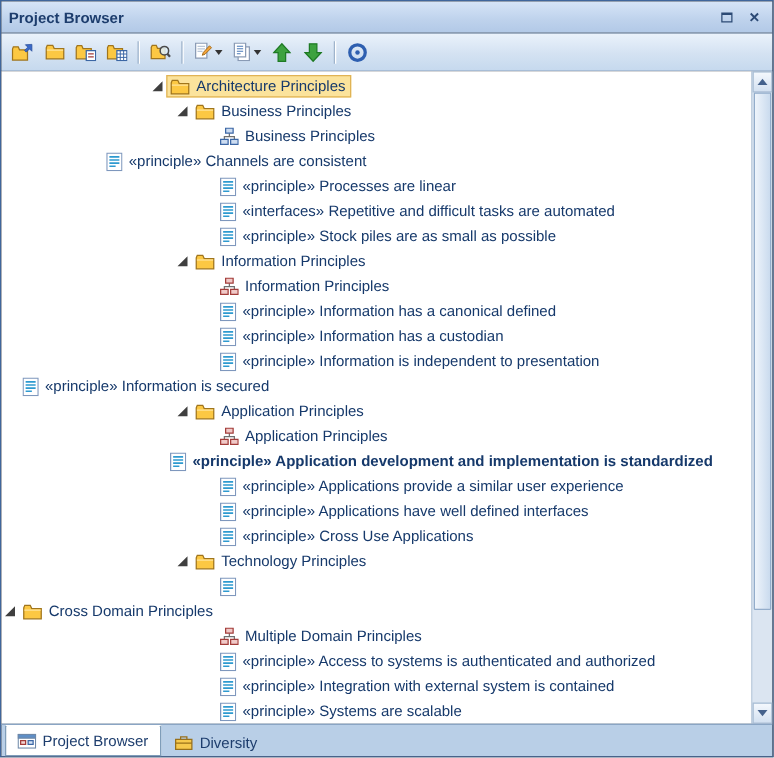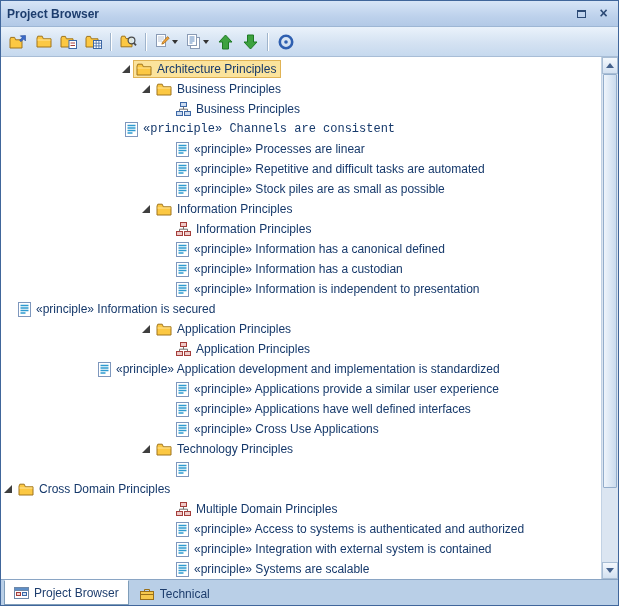--- a/index.html
+++ b/index.html
@@ -194,21 +194,21 @@
               <svg width="15" height="14" viewBox="0 0 15 14">
                 <path d="M7.5 4.5v2.7M3.5 9.5V7.2h8v2.3" stroke="#707070" fill="none"></path>
                 <rect x="4.5" y="0.5" width="6" height="4" fill="#ccdcf1" stroke="#3c67a5"></rect>
                 <rect x="0.5" y="9.5" width="6" height="4" fill="#ccdcf1" stroke="#3c67a5"></rect>
                 <rect x="8.5" y="9.5" width="6" height="4" fill="#ccdcf1" stroke="#3c67a5"></rect>
               </svg>
             </span>
             <span class="lbl">Business Principles</span>
           </span>
         </div>
-        <div class="trow" style="padding-left: 107px; font-family: Liberation Mono, monospace;">
+        <div class="trow" style="padding-left: 67px;">
           <span class="twisty-spacer"></span>
           <span class="node">
             <span class="ic">
               <svg width="13" height="15" viewBox="0 0 13 15">
                 <rect x="0.5" y="0.5" width="12" height="14" fill="#ffffff" stroke="#7e97bd"></rect>
                 <path d="M2.5 3.5h8M2.5 6h8M2.5 8.5h8M2.5 11h5" stroke="#2e9ad0" stroke-width="1.3" fill="none"></path>
               </svg>
             </span>
             <span class="lbl">«principle» Channels are consistent</span>
           </span>
@@ -227,21 +227,21 @@
         </div>
         <div class="trow" style="padding-left: 158px;">
           <span class="twisty-spacer"></span>
           <span class="node">
             <span class="ic">
               <svg width="13" height="15" viewBox="0 0 13 15">
                 <rect x="0.5" y="0.5" width="12" height="14" fill="#ffffff" stroke="#7e97bd"></rect>
                 <path d="M2.5 3.5h8M2.5 6h8M2.5 8.5h8M2.5 11h5" stroke="#2e9ad0" stroke-width="1.3" fill="none"></path>
               </svg>
             </span>
-            <span class="lbl">«principle» Repetitive and difficult tasks are automated</span>
+            <span class="lbl">«interfaces» Repetitive and difficult tasks are automated</span>
           </span>
         </div>
         <div class="trow" style="padding-left: 158px;">
           <span class="twisty-spacer"></span>
           <span class="node">
             <span class="ic">
               <svg width="13" height="15" viewBox="0 0 13 15">
                 <rect x="0.5" y="0.5" width="12" height="14" fill="#ffffff" stroke="#7e97bd"></rect>
                 <path d="M2.5 3.5h8M2.5 6h8M2.5 8.5h8M2.5 11h5" stroke="#2e9ad0" stroke-width="1.3" fill="none"></path>
               </svg>
@@ -342,21 +342,21 @@
               <svg width="15" height="14" viewBox="0 0 15 14">
                 <path d="M7.5 4.5v2.7M3.5 9.5V7.2h8v2.3" stroke="#707070" fill="none"></path>
                 <rect x="4.5" y="0.5" width="6" height="4" fill="#f0c9c7" stroke="#a33d3a"></rect>
                 <rect x="0.5" y="9.5" width="6" height="4" fill="#f0c9c7" stroke="#a33d3a"></rect>
                 <rect x="8.5" y="9.5" width="6" height="4" fill="#f0c9c7" stroke="#a33d3a"></rect>
               </svg>
             </span>
             <span class="lbl">Application Principles</span>
           </span>
         </div>
-        <div class="trow" style="padding-left: 80px;">
+        <div class="trow" style="padding-left: 118px; font-weight: bold;">
           <span class="twisty-spacer"></span>
           <span class="node">
             <span class="ic">
               <svg width="13" height="15" viewBox="0 0 13 15">
                 <rect x="0.5" y="0.5" width="12" height="14" fill="#ffffff" stroke="#7e97bd"></rect>
                 <path d="M2.5 3.5h8M2.5 6h8M2.5 8.5h8M2.5 11h5" stroke="#2e9ad0" stroke-width="1.3" fill="none"></path>
               </svg>
             </span>
             <span class="lbl">«principle» Application development and implementation is standardized</span>
           </span>
@@ -509,17 +509,17 @@
         <span>Project Browser</span>
       </span>
       <span class="tab">
         <span class="ic">
           <svg width="15" height="12" viewBox="0 0 15 12">
             <rect x="0.5" y="3.5" width="13" height="8" fill="#f6c94d" stroke="#99701a"></rect>
             <path d="M4.5 3.5v-2h5v2" fill="none" stroke="#99701a"></path>
             <path d="M0.5 6.5h13" stroke="#99701a"></path>
           </svg>
         </span>
-        <span>Technical</span>
+        <span>Diversity</span>
       </span>
     </div>
 
 </div>
 
 </body></html>

